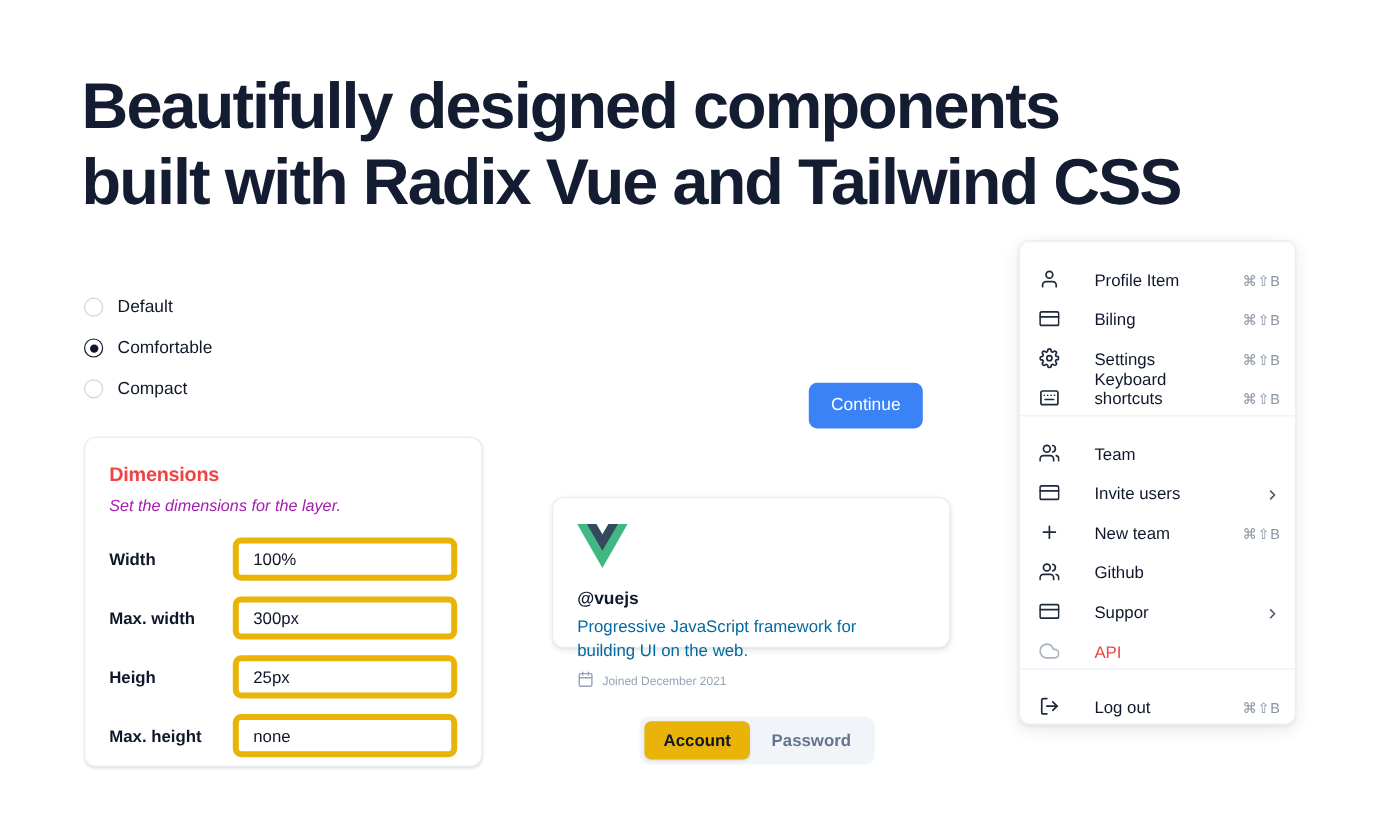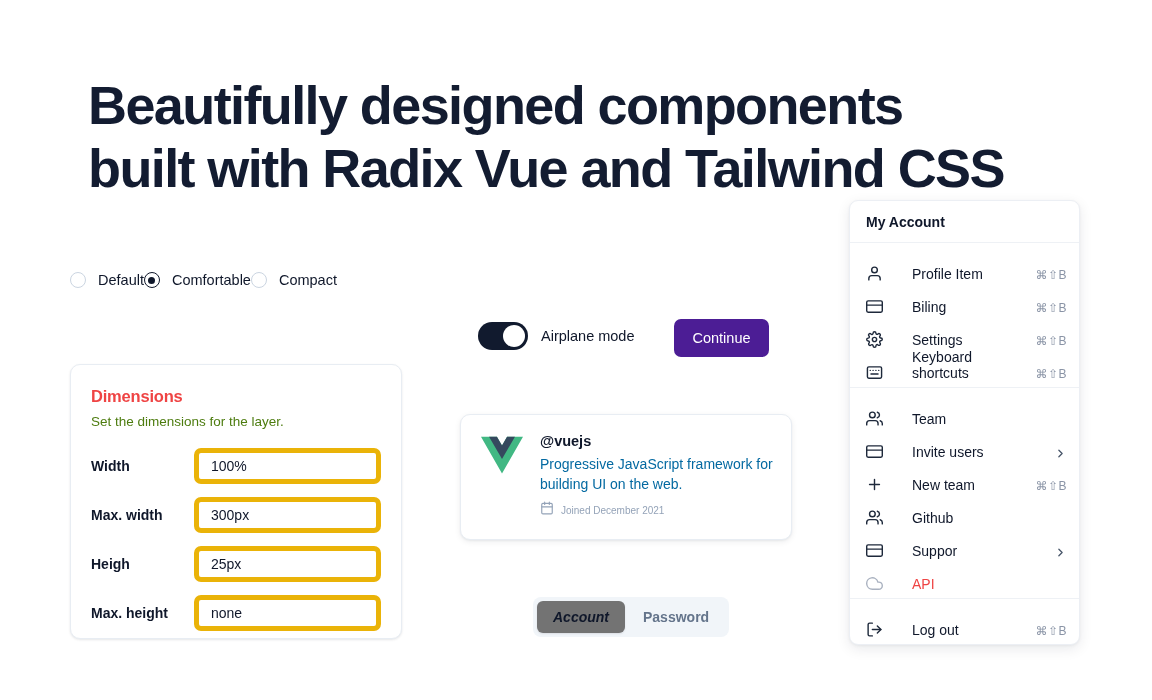--- a/index.html
+++ b/index.html
@@ -7,35 +7,35 @@
     width: 1152px; height: 700px;
     background: #ffffff;
     font-family: "Liberation Sans", sans-serif;
     color: #0f172a;
     overflow: hidden;
   }
   .page { position: relative; width: 1152px; height: 700px; }
 
   
   .hero {
-    position: absolute; left: 68px; top: 74px; width: 960px; margin-left: 20px;
+    position: absolute; left: 68px; top: 58px; width: 960px;
   }
   .hero-line {
     font-size: 54px;
     font-weight: 700;
     letter-spacing: -1.6px;
     line-height: 63px;
     color: #131c31;
     white-space: nowrap;
   }
 
   
   .radio-group {
     position: absolute; left: 70px; top: 248px;
-    display: flex; flex-direction: row; gap: 0; margin-top: 24px;
+    display: flex; flex-direction: column; gap: 18px;
   }
   .radio-row { display: flex; align-items: center; gap: 12px; cursor: pointer; }
   .radio-mark {
     width: 16px; height: 16px; border-radius: 50%;
     border: 1px solid #cbd5e1; background: #fff;
     display: flex; align-items: center; justify-content: center;
     flex: none;
   }
   .radio-row.selected .radio-mark { border-color: #0f172a; }
   .radio-dot { width: 7px; height: 7px; border-radius: 50%; background: #0f172a; }
@@ -45,21 +45,21 @@
   .dim-card {
     position: absolute; left: 70px; top: 364px;
     width: 332px; height: 275px;
     background: #fff;
     border: 1px solid #e8edf3;
     border-radius: 10px;
     box-shadow: 0 1px 3px rgba(15,23,42,.07), 0 1px 2px rgba(15,23,42,.04);
     padding: 22px 20px 0 20px;
   }
   .dim-title { font-size: 16.5px; font-weight: 700; color: #ef4444; letter-spacing: -.2px; }
-  .dim-sub { font-size: 13.5px; color: #4d7c0f; margin-top: 8px; }
+  .dim-sub { font-size: 13.5px; color: #a21caf; margin-top: 8px; font-style: italic; }
   .dim-rows { margin-top: 19px; display: flex; flex-direction: column; gap: 13px; }
   .dim-row { display: grid; grid-template-columns: 103px 1fr; align-items: center; }
   .dim-label { font-size: 14px; font-weight: 600; color: #0f172a; }
   .dim-input {
     height: 36px; border: 5px solid #eab308; border-radius: 7px;
     background: #fff; padding: 0 12px;
     font-family: "Liberation Sans", sans-serif;
     font-size: 14px; color: #0f172a; width: 100%;
     outline: none;
   }
@@ -75,57 +75,58 @@
   }
   .switch-knob {
     position: absolute; top: 3px; left: 25px;
     width: 22px; height: 22px; border-radius: 50%;
     background: #fff;
   }
   .switch-label { font-size: 14.5px; color: #0f172a; }
   .continue-btn {
     position: absolute; left: 674px; top: 319px;
     width: 95px; height: 38px; border-radius: 7px;
-    background: #4c1d95; color: #fff;
+    background: #3b82f6; color: #fff;
     border: none; cursor: pointer;
     font-family: "Liberation Sans", sans-serif;
     font-size: 14.5px; font-weight: 500;
   }
 
   
   .hover-card {
     position: absolute; left: 460px; top: 414px;
     width: 332px; height: 126px;
     background: #fff;
     border: 1px solid #e8edf3;
     border-radius: 10px;
     box-shadow: 0 2px 6px rgba(15,23,42,.07), 0 1px 2px rgba(15,23,42,.05);
     display: flex; gap: 17px;
     padding: 18px 18px 0 20px;
+    flex-direction: column;
   }
   .vue-logo { width: 42px; height: 38px; flex: none; margin-top: 3px; }
   .hc-handle { font-size: 14.5px; font-weight: 700; color: #0f172a; }
   .hc-desc { font-size: 14px; line-height: 20px; color: #0369a1; margin-top: 5px; width: 240px; }
   .hc-joined { display: flex; align-items: center; gap: 7px; margin-top: 7px; }
   .hc-joined-text { font-size: 10px; color: #94a3b8; }
 
   
   .tabs {
     position: absolute; left: 533px; top: 597px;
     background: #f1f5f9; border-radius: 8px;
     padding: 4px; display: flex; gap: 2px;
   }
   .tab {
     height: 32px; padding: 0 16px; border-radius: 6px;
     display: flex; align-items: center; justify-content: center;
     font-size: 14px; font-weight: 600; color: #64748b;
     cursor: pointer; border: none; background: transparent;
     font-family: "Liberation Sans", sans-serif;
   }
-  .tab.active { background: #737373; color: #0f172a; box-shadow: 0 1px 2px rgba(15,23,42,.10); font-style: italic; }
+  .tab.active { background: #eab308; color: #0f172a; box-shadow: 0 1px 2px rgba(15,23,42,.10); }
 
   
   .menu {
     position: absolute; left: 849px; top: 200px;
     width: 231px;
     background: #fff;
     border: 1px solid #eceff4;
     border-radius: 9px;
     box-shadow: 0 4px 14px rgba(15,23,42,.09), 0 1px 3px rgba(15,23,42,.05);
     overflow: hidden;
@@ -192,26 +193,20 @@
           <label class="dim-label">Heigh</label>
           <input class="dim-input" type="text" value="25px" style="">
         </div>
         <div class="dim-row">
           <label class="dim-label">Max. height</label>
           <input class="dim-input" type="text" value="none" style="">
         </div>
       </div>
   </div>
 
-  <div class="switch-row">
-    <div class="switch">
-      <div class="switch-knob"></div>
-    </div>
-    <span class="switch-label">Airplane mode</span>
-  </div>
 
   <button class="continue-btn">Continue</button>
 
   <div class="hover-card">
     <span class="vue-logo">
       <svg viewBox="0 0 48 42" width="42" height="38" aria-hidden="true">
         <path d="M29.8 0 24 10 18.2 0H0l24 42L48 0z" fill="#41b883"></path>
         <path d="M29.8 0 24 10 18.2 0H9.2L24 25.6 38.8 0z" fill="#35495e"></path>
       </svg>
     </span>
@@ -229,21 +224,20 @@
       </div>
     </div>
   </div>
 
   <div class="tabs" id="tabs">
       <button class="tab active">Account</button>
       <button class="tab">Password</button>
     </div>
 
   <div class="menu">
-    <div class="menu-header">My Account</div>
     <div class="menu-sep"></div>
     <div id="menu-groups">
         <div class="menu-group">
           <div class="menu-item">
             <span class="mi-icon">
               <svg width="17" height="17" viewBox="0 0 24 24" fill="none" stroke="currentColor" stroke-width="2" stroke-linecap="round" stroke-linejoin="round">
                 <path d="M20 21v-2a4 4 0 0 0-4-4H8a4 4 0 0 0-4 4v2"></path>
                 <circle cx="12" cy="7" r="4"></circle>
               </svg>
             </span>

